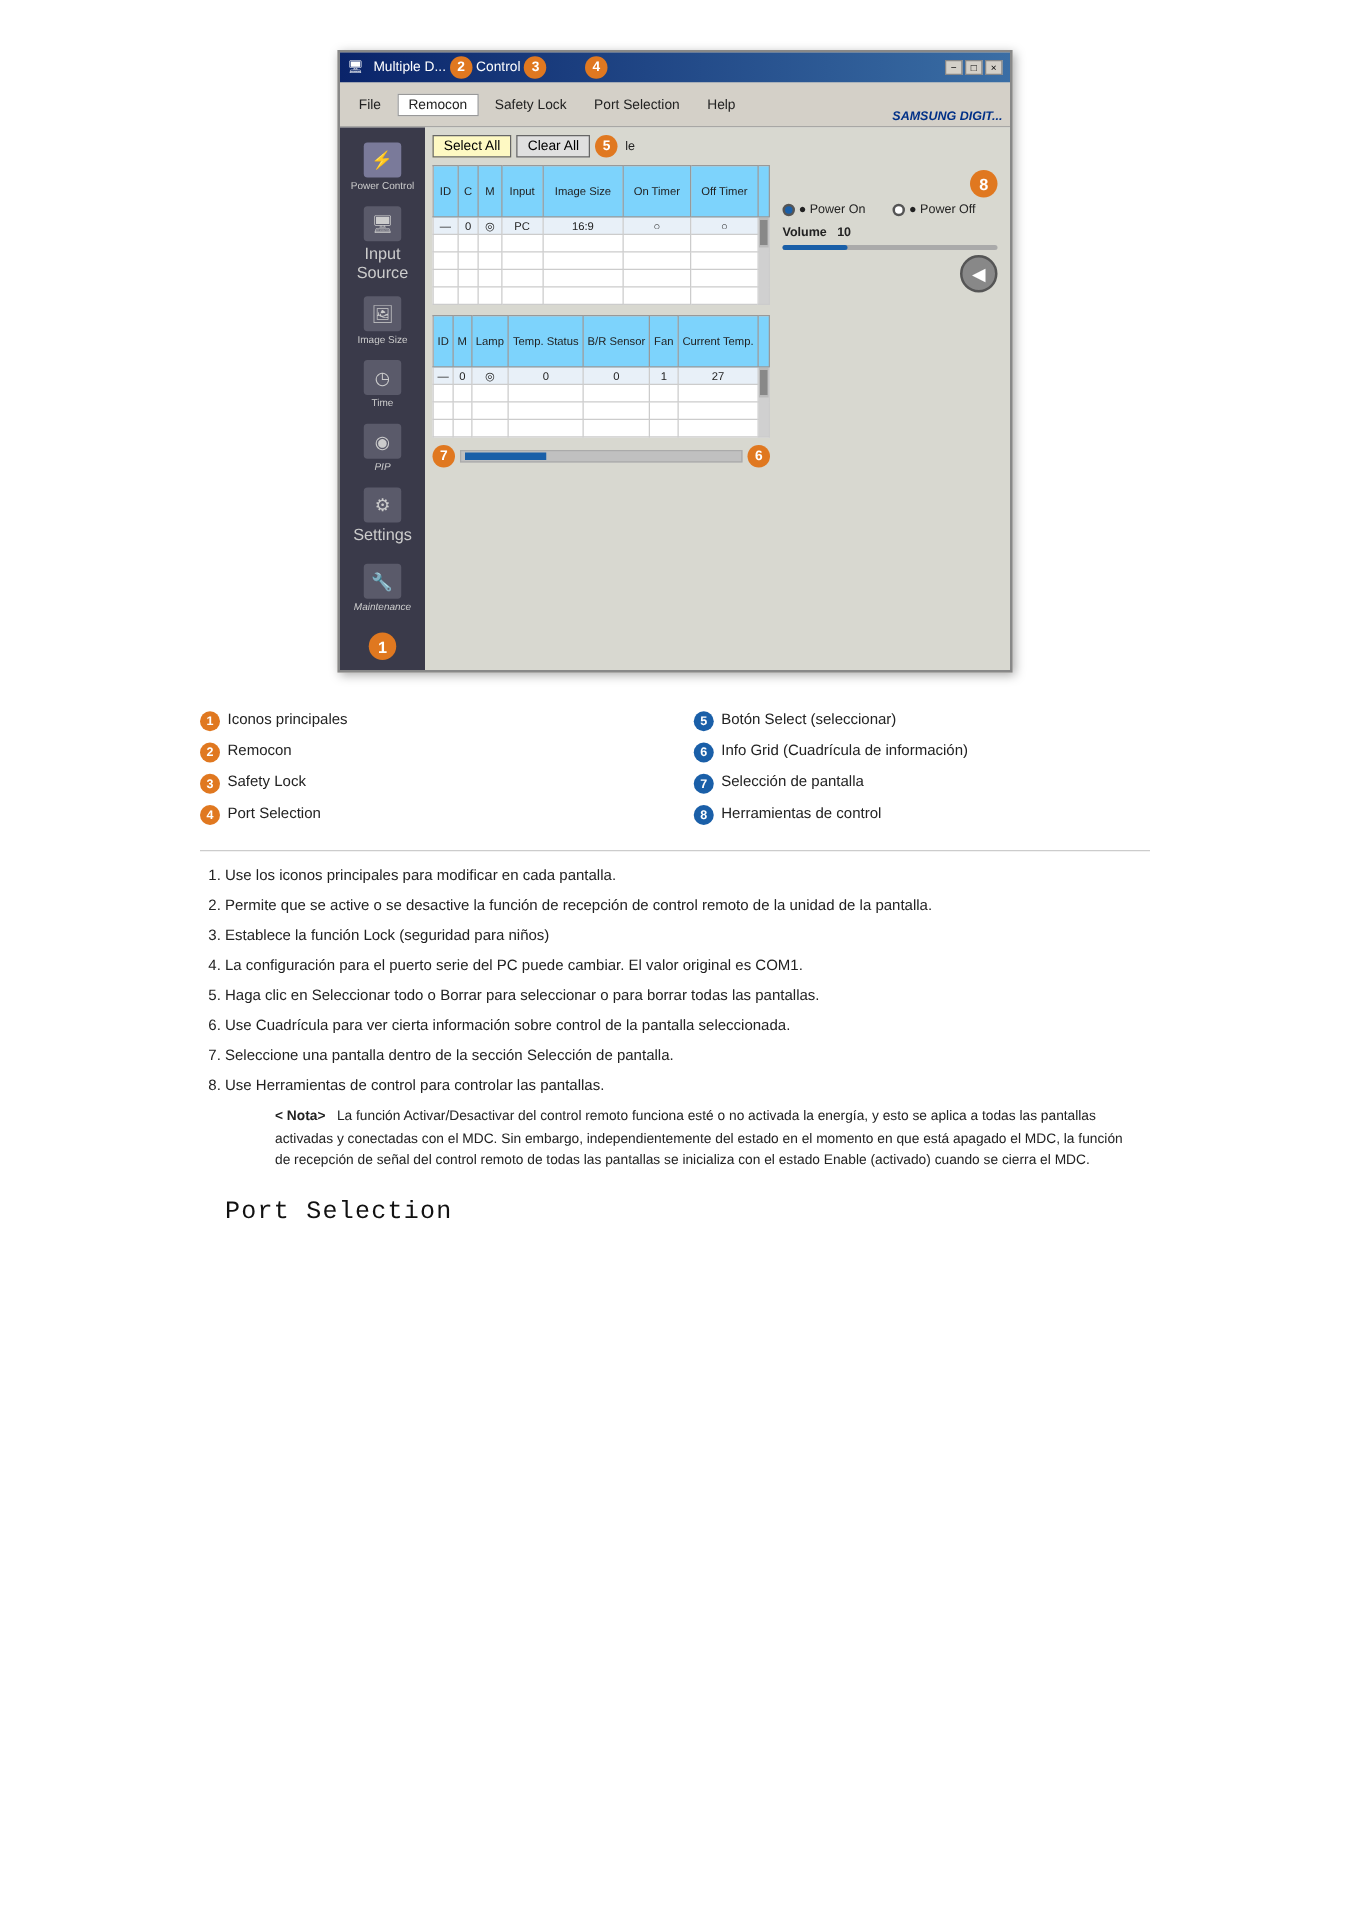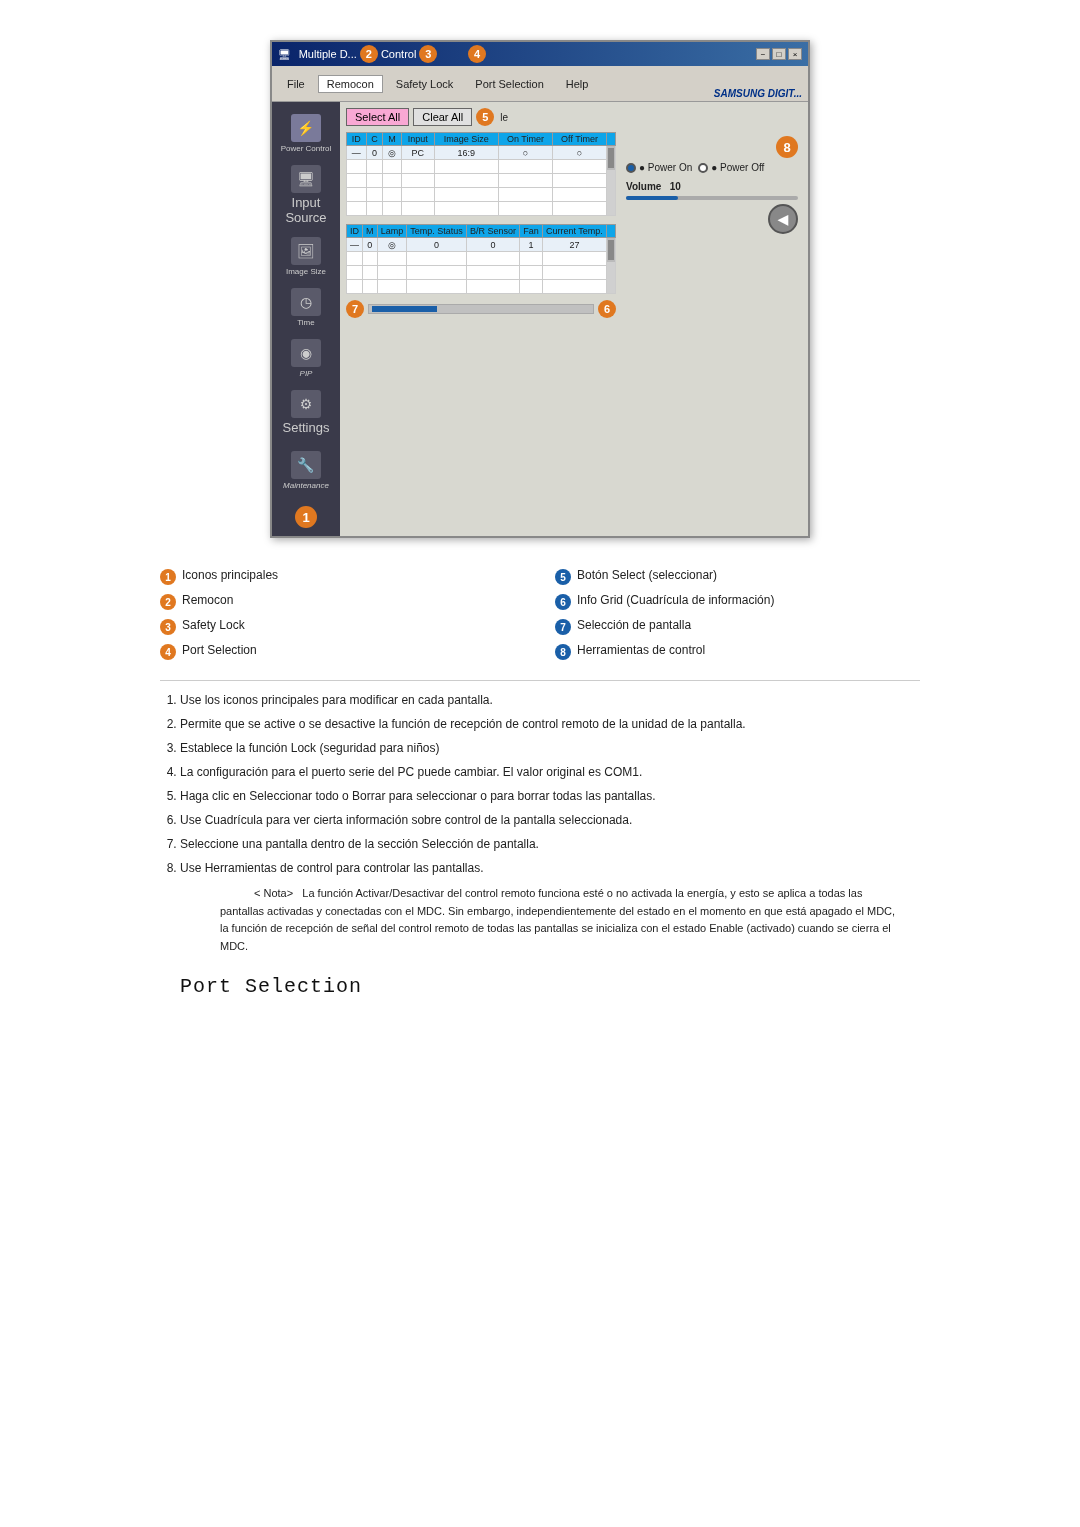--- a/index.html
+++ b/index.html
@@ -154,52 +154,52 @@
       gap: 4px;
       margin-bottom: 6px;
     }
     .btn-select-all, .btn-clear-all {
       padding: 2px 8px;
       font-size: 11px;
       border: 1px solid #666;
       background: #e0e0e0;
       cursor: pointer;
     }
-    .btn-select-all { background: #f9a8d4; }
+    .btn-select-all { background: #fef9c3; }
 
     table.data-table {
       border-collapse: collapse;
       width: 100%;
       font-size: 9px;
       background: #fff;
     }
     table.data-table th {
-      background: #0ea5e9;
+      background: #7dd3fc;
       border: 1px solid #999;
-      padding: 1px 3px;
+      padding: 15px 3px;
       text-align: center;
       font-weight: normal;
       white-space: nowrap;
     }
     table.data-table td {
       border: 1px solid #ccc;
       padding: 1px 3px;
       text-align: center;
       height: 14px;
     }
     .row-highlight td { background: #e8f0f8; }
 
     
     .right-panel {
       width: 180px;
       padding: 4px;
     }
     .power-controls {
       display: flex;
-      gap: 6px;
+      gap: 22px;
       margin-bottom: 8px;
       font-size: 10px;
     }
     .power-btn {
       display: flex;
       align-items: center;
       gap: 3px;
       cursor: pointer;
     }
     .radio-dot {
@@ -297,22 +297,21 @@
       margin-bottom: 6px;
       line-height: 1.5;
     }
     .note-block {
       margin-left: 40px;
       margin-top: 8px;
       font-size: 11px;
       line-height: 1.6;
     }
     .note-label {
-      font-weight: normal;
-      margin-left: 34px;
+      font-weight: bold;
     }
 
     
     .page-heading {
       font-size: 20px;
       font-weight: normal;
       letter-spacing: 1px;
       font-family: 'Courier New', monospace;
       margin: 20px 80px 10px 80px;
       color: #111;

